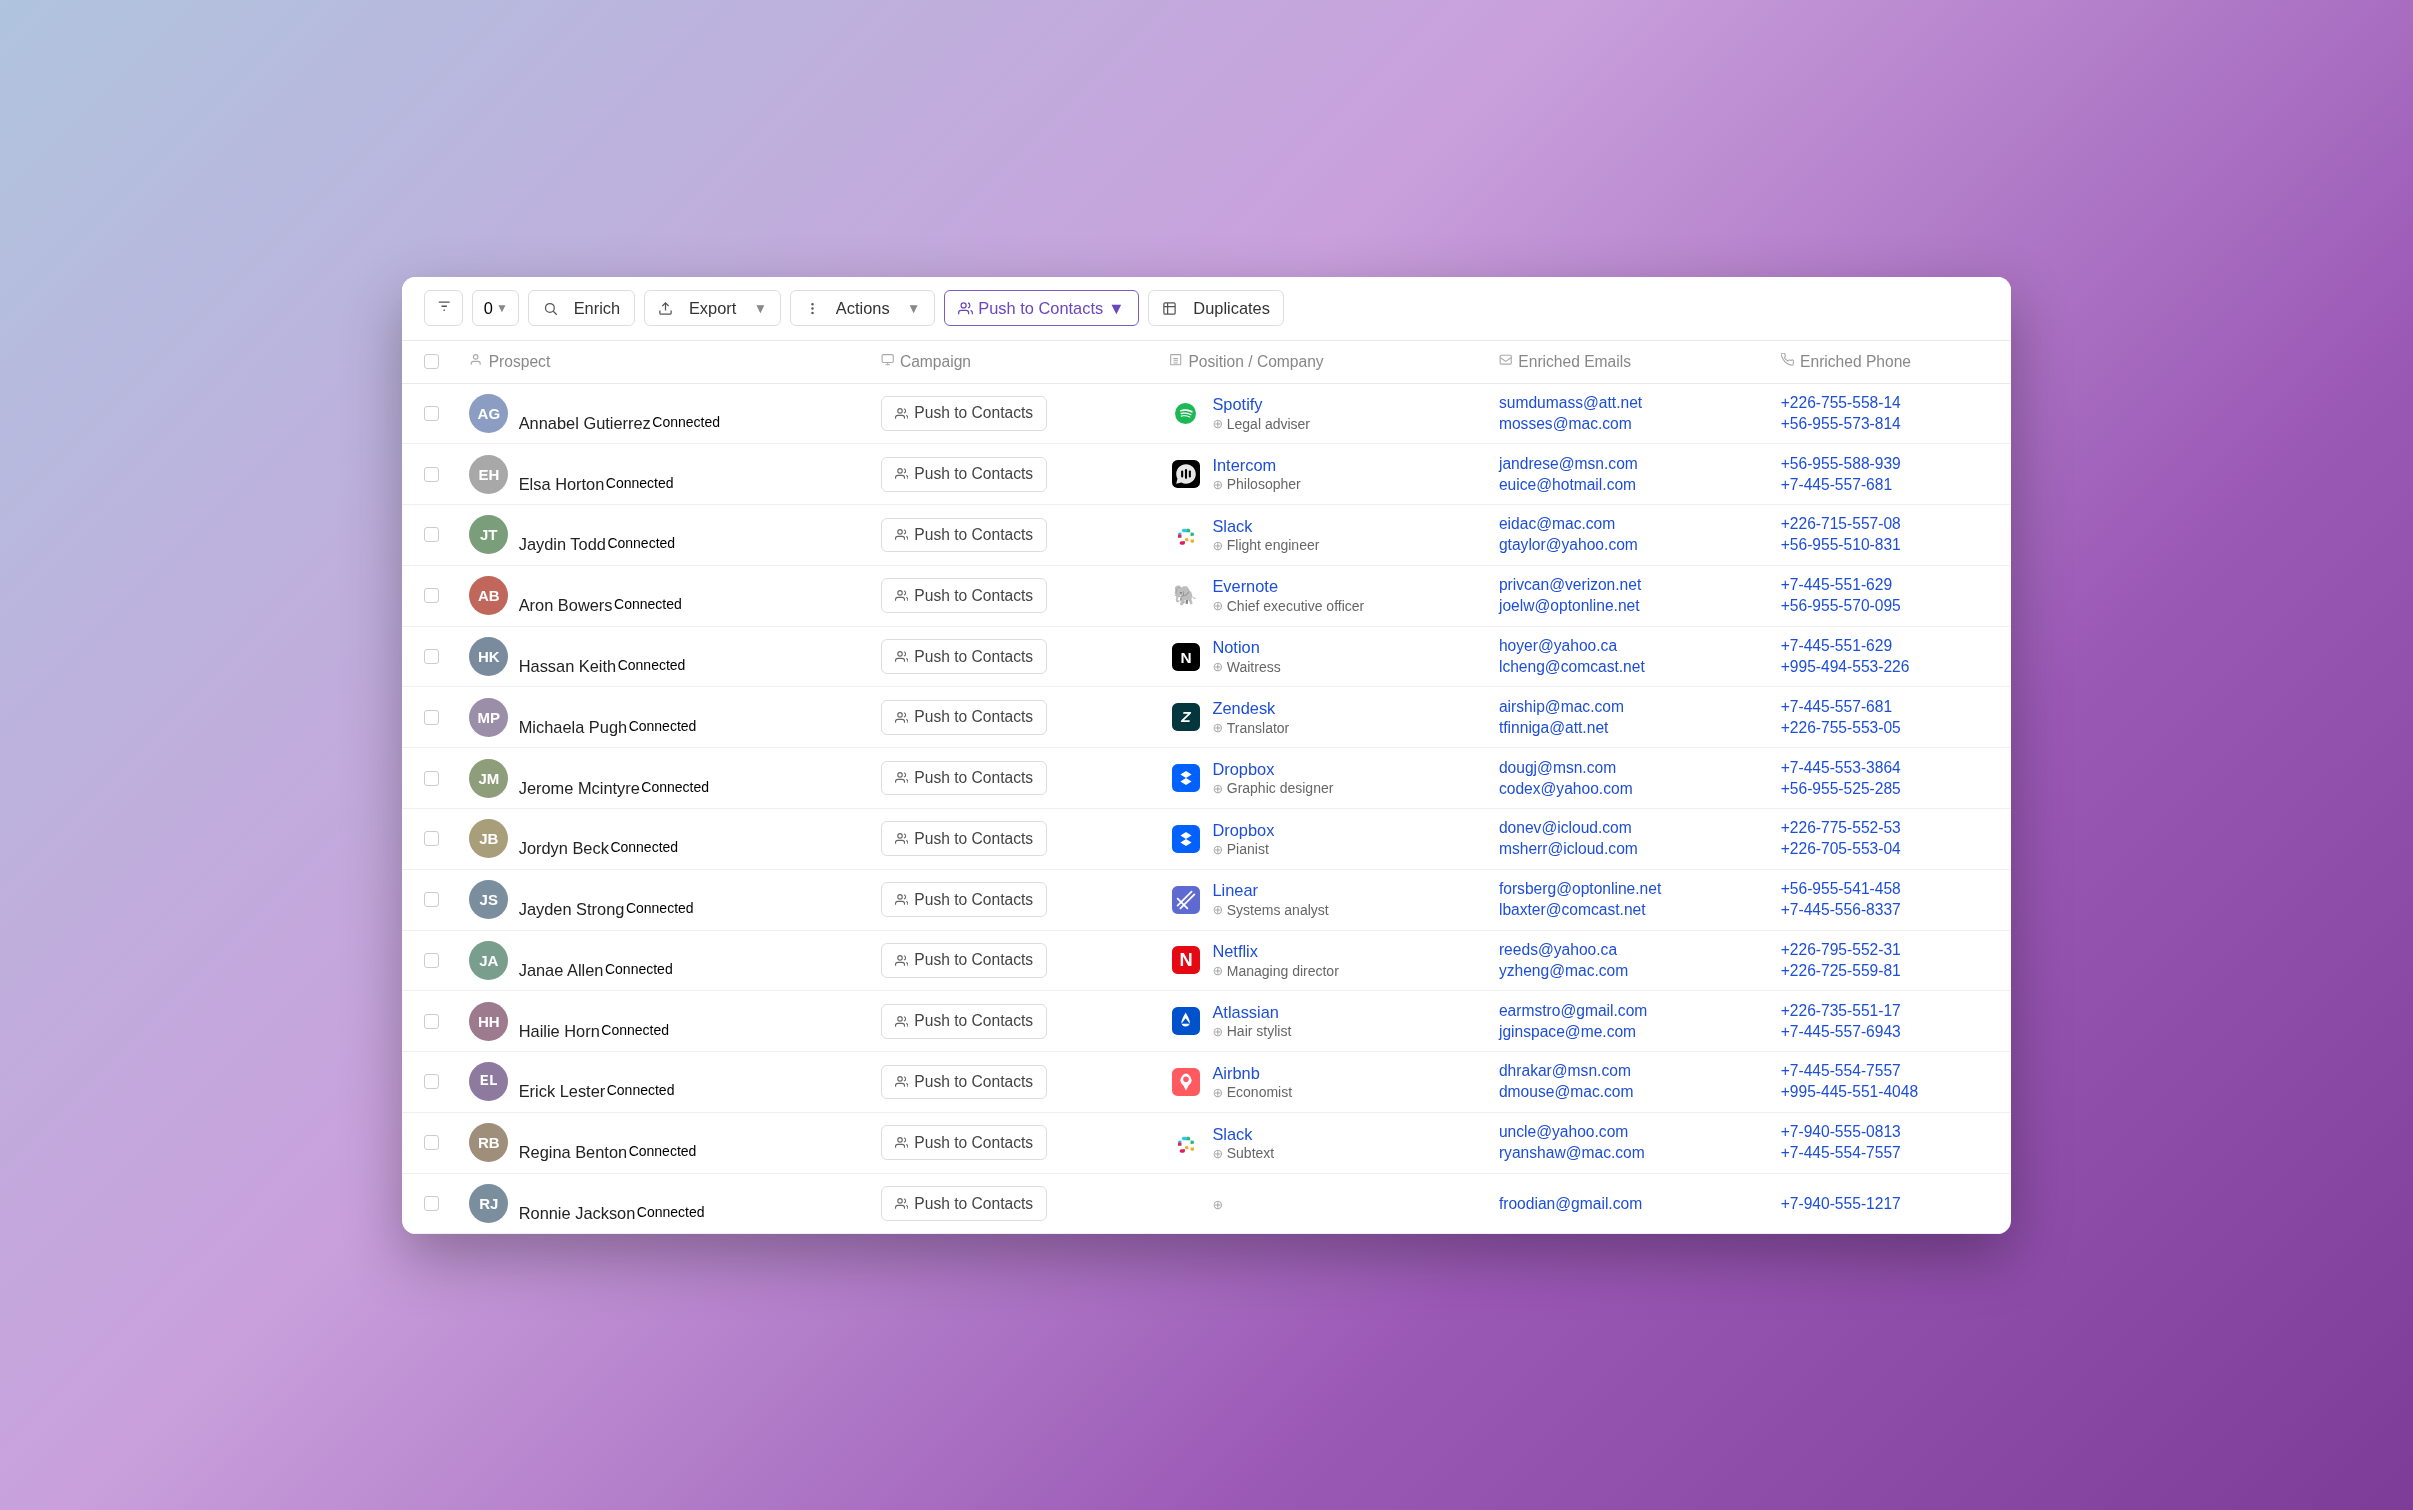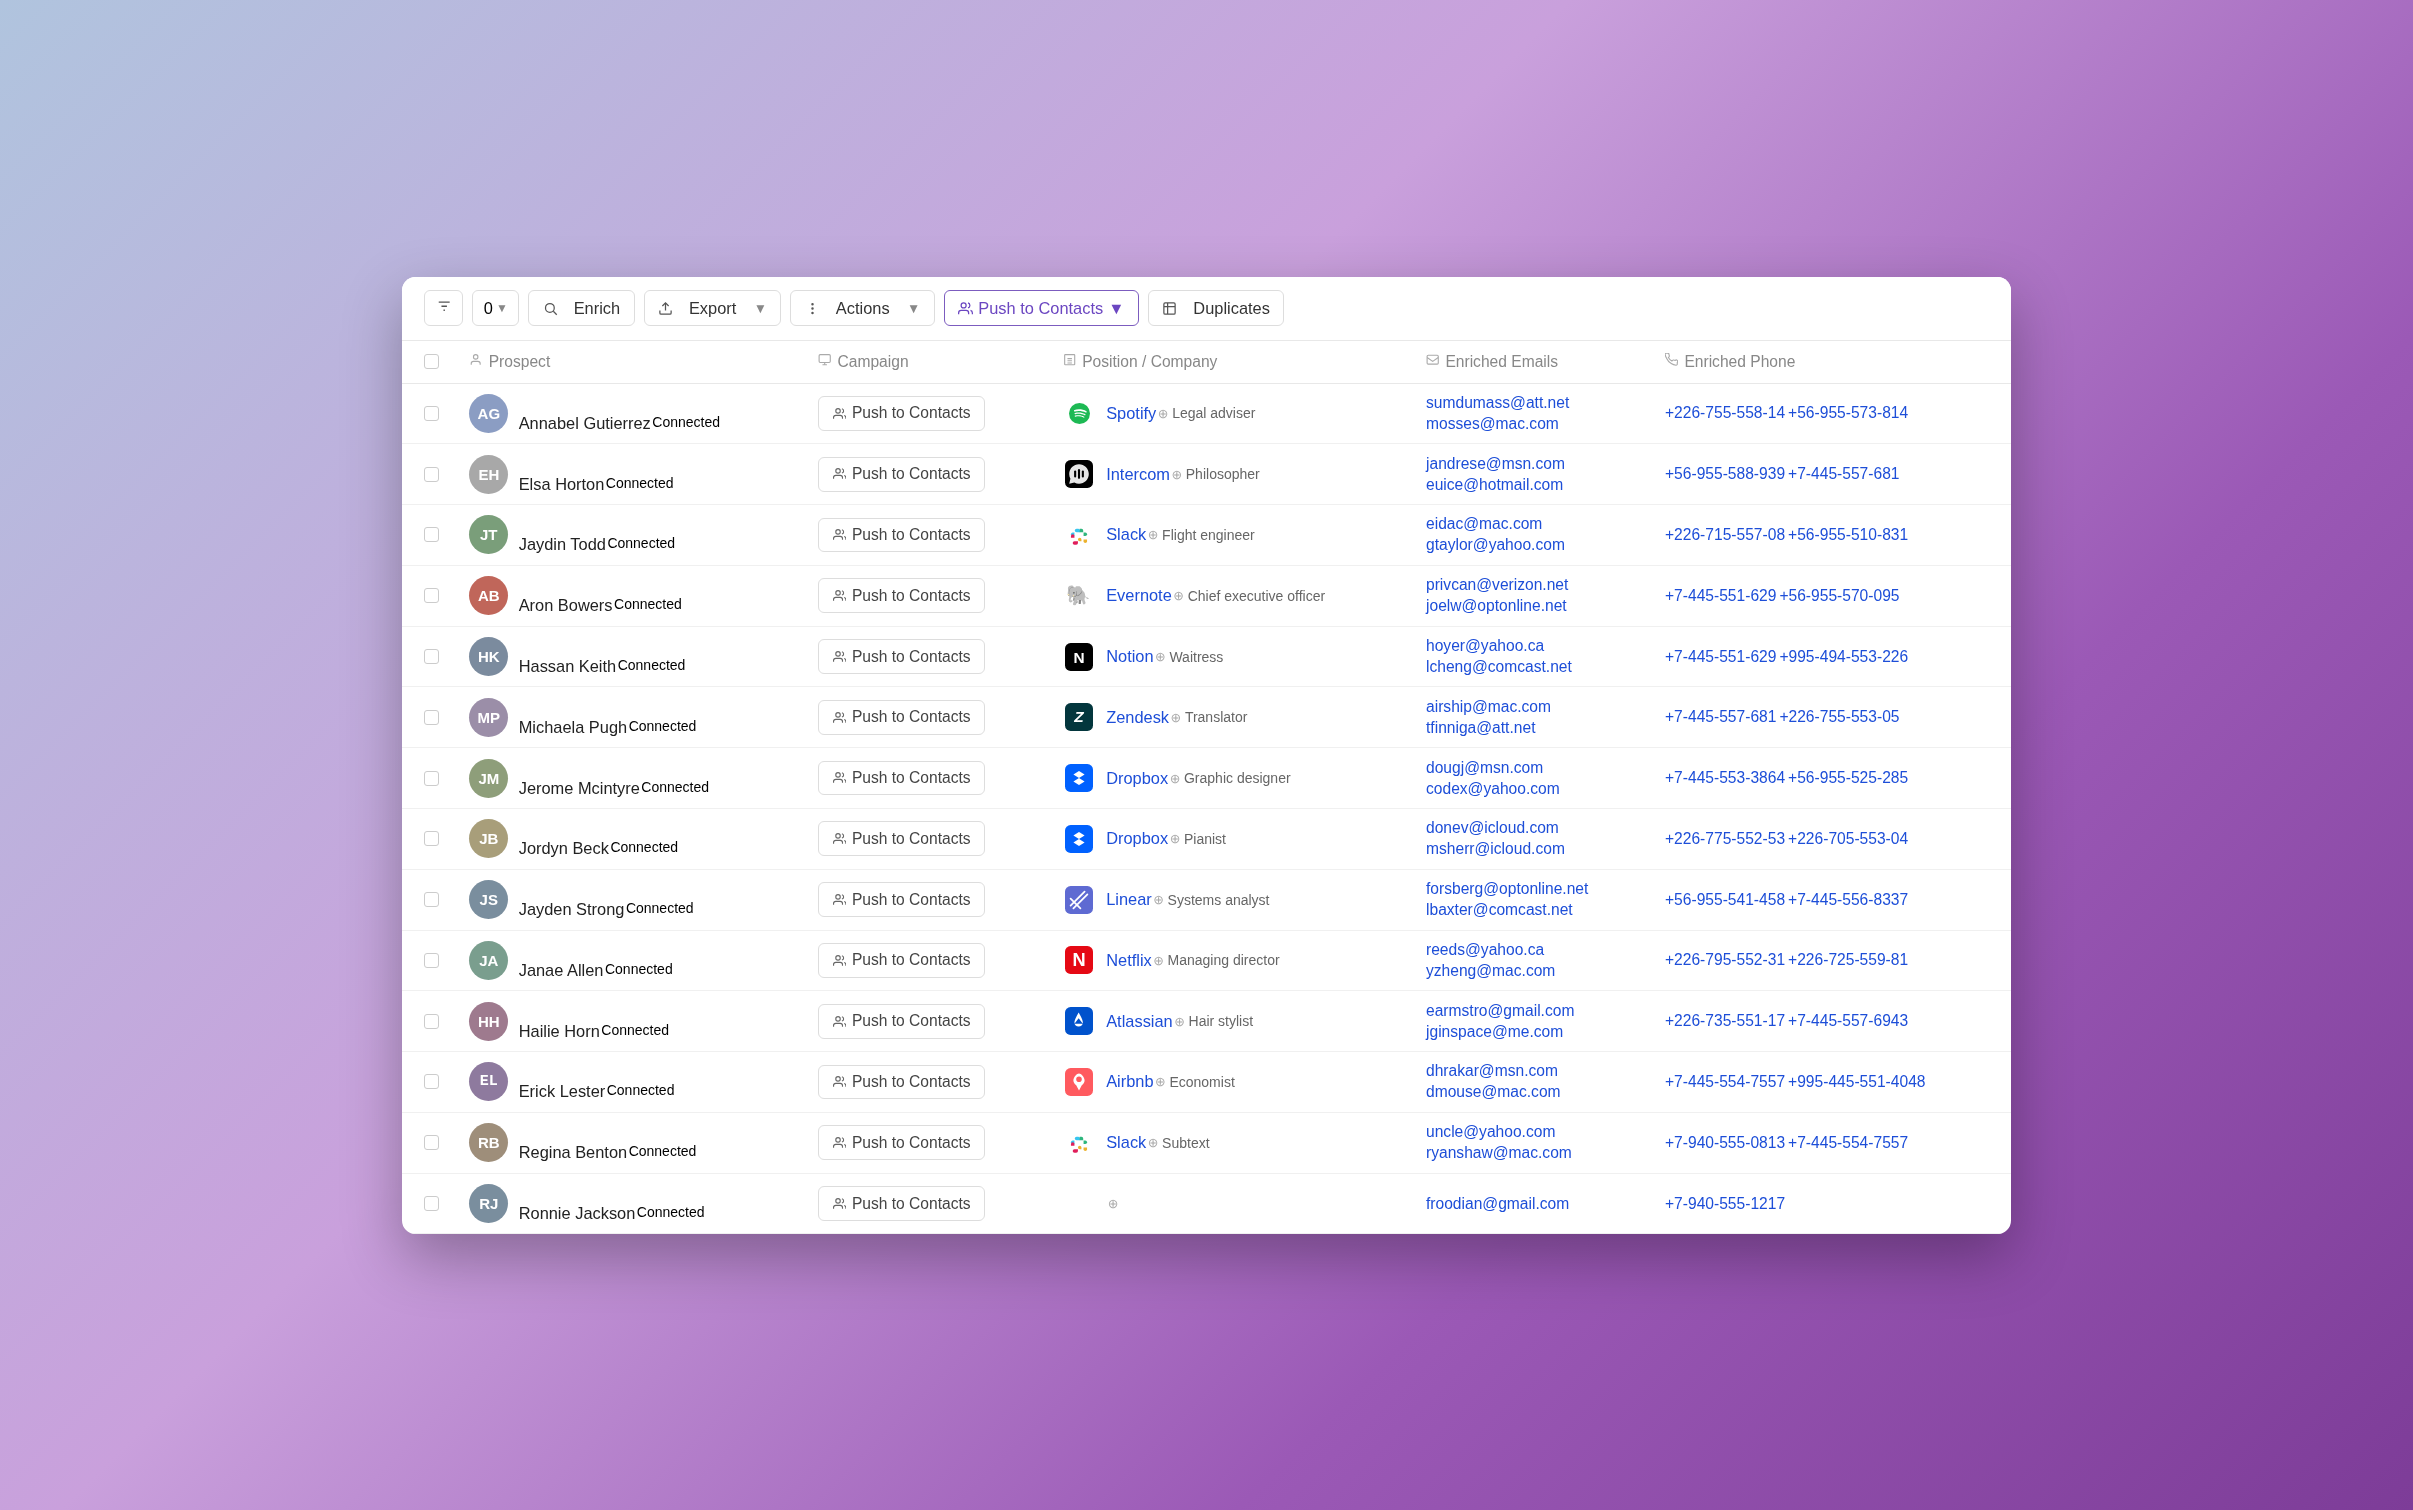--- a/index.html
+++ b/index.html
@@ -176,28 +176,28 @@
       height: 33px;
       border-radius: 6px;
       flex-shrink: 0;
       display: flex;
       align-items: center;
       justify-content: center;
       font-size: 18px;
       font-weight: 700;
     }
 
-    .company-info { display: flex; flex-direction: row; gap: 1.5px; }
+    .company-info { display: flex; flex-direction: column; gap: 1.5px; }
     .company-name { font-size: 16.4px; font-weight: 500; color: #1d4ed8; text-decoration: none; }
     .company-role { font-size: 14px; color: #666; display: flex; align-items: center; gap: 3.7px; }
 
     .emails-cell { display: flex; flex-direction: column; gap: 3px; }
     .email-link { font-size: 15.6px; color: #1d4ed8; text-decoration: none; }
 
-    .phones-cell { display: flex; flex-direction: row; gap: 3px; }
+    .phones-cell { display: flex; flex-direction: column; gap: 3px; }
     .phone-link { font-size: 15.6px; color: #1d4ed8; text-decoration: none; }
   </style>
 </head>
 <body>
 
 <div class="window">
 
   <div class="toolbar">
     <button class="filter-btn">
       <svg width="16.4" height="16.4" viewBox="0 0 24 24" fill="none" stroke="#555" stroke-width="2">

